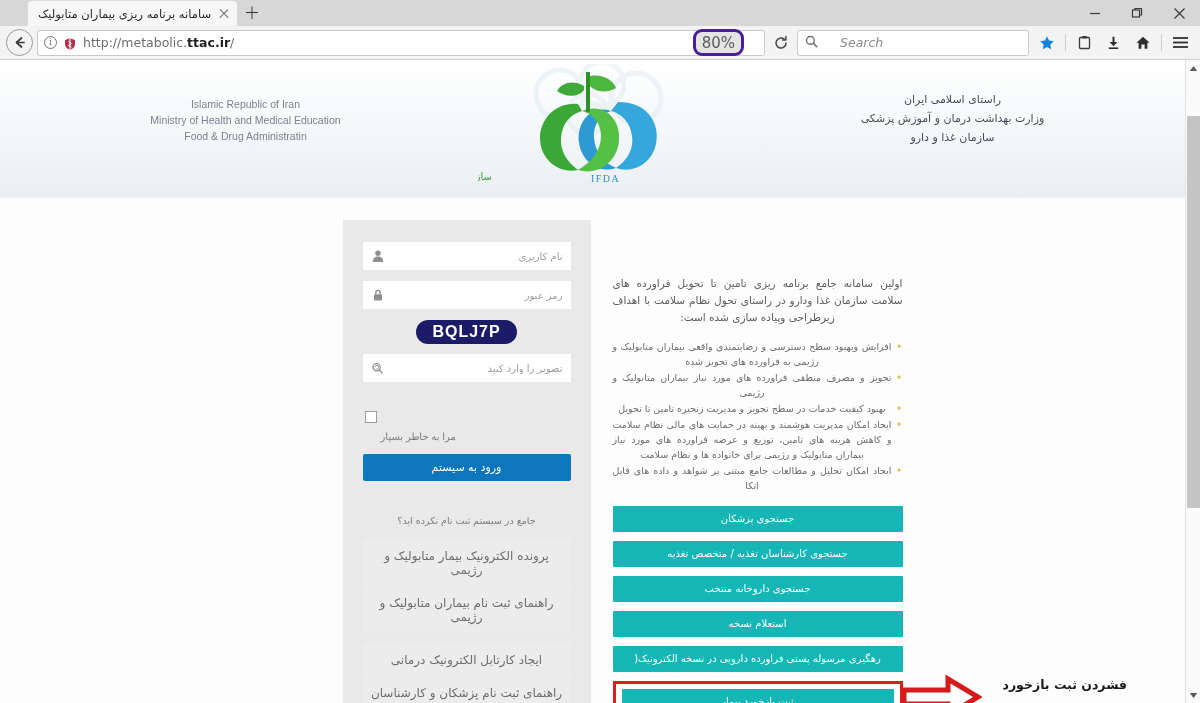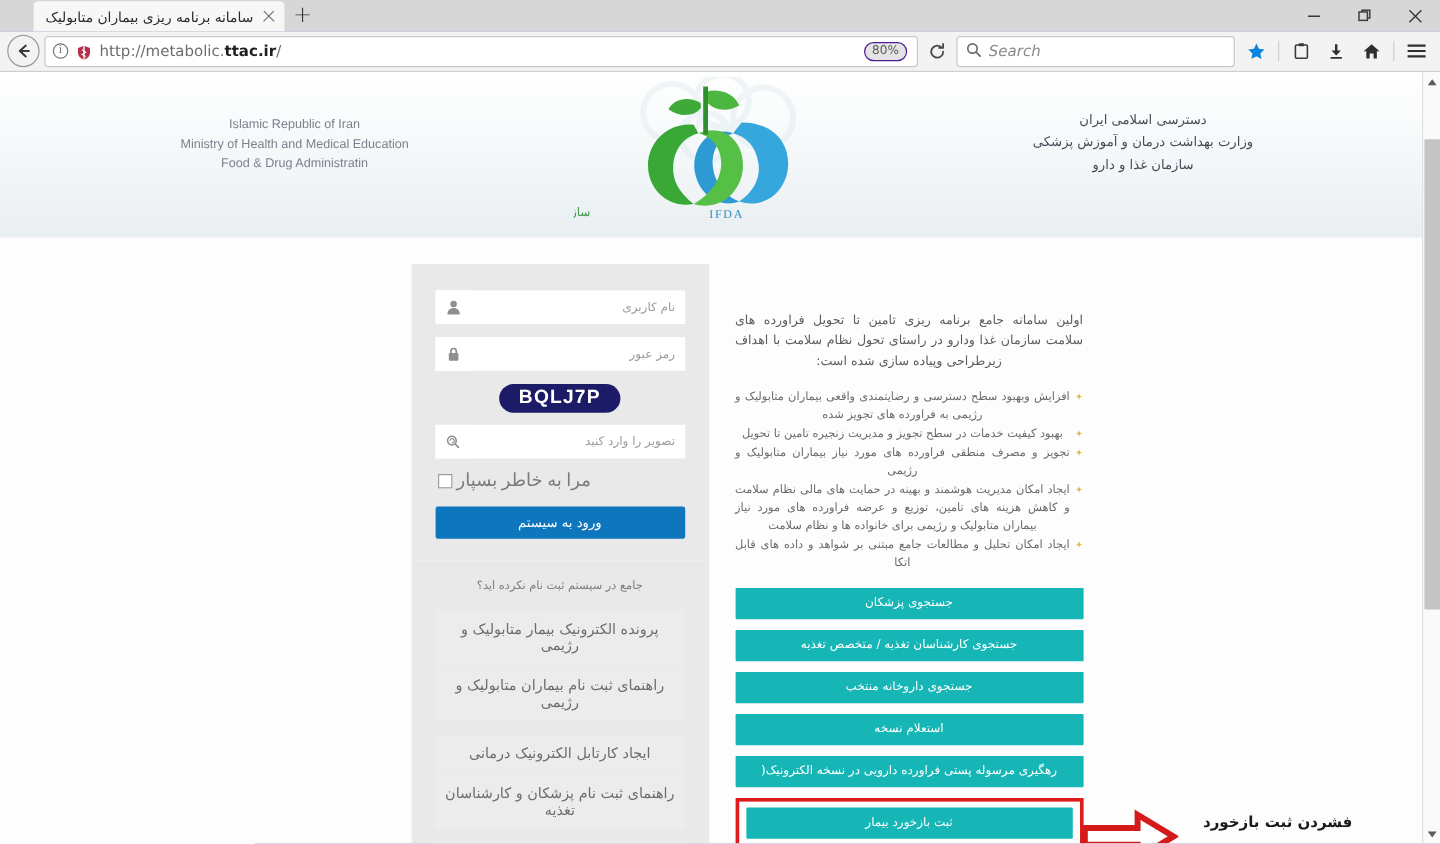--- a/index.html
+++ b/index.html
@@ -4,21 +4,21 @@
 <title>سامانه برنامه ریزی بیماران متابولیک</title>
 <style>
   * { box-sizing: border-box; margin: 0; padding: 0; }
   html, body {
     width: 1200px; height: 703px; overflow: hidden;
     font-family: "DejaVu Sans", "Liberation Sans", sans-serif;
     background: #f4f4f4;
   }
 
   
-  .browser { width: 1200px; height: 703px; display: flex; flex-direction: column; background:#4c1d95; }
+  .browser { width: 1200px; height: 703px; display: flex; flex-direction: column; background:#3b82f6; }
 
   .titlebar {
     height: 26px; background: #d7d7d7; display: flex; align-items: flex-end;
     position: relative; direction: ltr; flex: 0 0 26px;
   }
   .tab {
     height: 25px; min-width: 175px; max-width: 215px; background: #f7f7f7;
     border-top-left-radius: 4px; border-top-right-radius: 4px;
     display: flex; align-items: center; padding: 0 6px 0 10px;
     margin-left: 28px; gap: 6px; position: relative;
@@ -72,28 +72,28 @@
     font-size: 9px; color: #767676; font-family: "DejaVu Serif", serif; line-height: 1;
     flex: 0 0 13px;
   }
   .shield-icon { width: 14px; height: 14px; flex: 0 0 14px; }
   .url-text {
     font-size: 12.5px; color: #6d6d6d; font-family: "DejaVu Sans", sans-serif;
     white-space: nowrap; overflow: hidden; flex: 1;
   }
   .url-text b { color: #1f1f1f; font-weight: 600; text-align: center; }
   .zoom-badge {
-    font-size: 10px; color: #5a5a5a; background: #e4e4e4; border: 1px solid #4c1d95;
-    border-radius: 9px; padding: 1.5px 6px 1.5px; margin-right: 2px; flex: 0 0 auto;
+    font-size: 15px; color: #5a5a5a; background: #e4e4e4; border: 3px solid #4c1d95;
+    border-radius: 9px; padding: 1.5px 6px 1.5px; margin-right: 14px; flex: 0 0 auto;
     cursor: pointer;
   }
   .reload-btn { width: 24px; height: 24px; display:flex; align-items:center; justify-content:center; cursor:pointer; }
   .searchbar {
     width: 232px; height: 26px; background: #fff; border: 1px solid #c9c9c9; border-radius: 3px;
-    display: flex; align-items: center; gap: 6px; padding: 0 7px; flex: 0 0 232px;
+    display: flex; align-items: center; gap: 22px; padding: 0 7px; flex: 0 0 232px;
   }
   .search-placeholder { font-size: 12.5px; color: #8a8a8a; font-style: italic; }
   .toolbar-icons { display: flex; align-items: center; gap: 2px; flex: 0 0 auto; }
   .ticon {
     width: 27px; height: 27px; display: flex; align-items: center; justify-content: center;
     cursor: pointer;
   }
   .tdivider { width: 1px; height: 17px; background: #cfcfcf; margin: 0 3px; }
 
   
@@ -200,21 +200,21 @@
   }
   .field.captcha { margin-bottom: 9px; }
   .remember-row {
     display: flex; flex-direction: row-reverse; align-items: center; justify-content: flex-start;
     gap: 4px; margin-bottom: 12px; padding-left: 2px;
   }
   .remember-row .chk {
     width: 12px; height: 12px; border: 1.3px solid #9d9d9d; background: #fff;
     flex: 0 0 12px; cursor: pointer;
   }
-  .remember-label { font-size: 15px; color: #7b7b7b; font-family: Liberation Serif, serif; }
+  .remember-label { font-size: 10px; color: #7b7b7b; font-family: Liberation Sans, sans-serif; margin-top: 40px; }
   .login-btn {
     display: block; width: 100%; background: #0d76bd; color: #fff; border: none;
     height: 27px; font-size: 11px; cursor: pointer; border-radius: 2px;
     font-family: "DejaVu Sans", sans-serif;
   }
   .links-block { background: #e9e9e9; padding: 0 20px 6px; }
   .links-q {
     font-size: 9.5px; color: #7b7b7b; text-align: center; padding: 16px 0 14px;
     font-family: "DejaVu Sans", sans-serif;
   }
@@ -374,36 +374,36 @@
               <path d="M106 22 C96 16 84 18 79 27 C88 34 101 33 106 26 Z" fill="#3fa93a"></path>
               <path d="M110 8 L110 48" stroke="#2e8f2c" stroke-width="4" fill="none"></path>
 
               <text x="142" y="118" font-family="Liberation Serif, serif" font-size="10" fill="#2f8fbf" letter-spacing="1.4">IFDA</text>
 
               <text x="14" y="116" font-family="DejaVu Sans, sans-serif" font-size="10" fill="#3f9a44" direction="rtl">سازمان غذا و دارو</text>
             </svg>
           </div>
 
           <div class="hdr-fa">
-            <div>دسترسی اسلامی ایران</div>
+            <div>راستای اسلامی ایران</div>
             <div>وزارت بهداشت درمان و آموزش پزشکی</div>
             <div>سازمان غذا و دارو</div>
           </div>
         </div>
       </div>
 
       <div class="content">
 
         <div class="col-info">
           <p class="intro-p">اولین سامانه جامع برنامه ریزی تامین تا تحویل فراورده های سلامت سازمان غذا ودارو در راستای تحول نظام سلامت با اهداف زیرطراحی وپیاده سازی شده است:</p>
 
           <ul class="bullets">
             <li>افزایش وبهبود سطح دسترسی و رضایتمندی واقعی بیماران متابولیک و رژیمی به فراورده های تجویز شده</li>
+            <li>تجویز و مصرف منطقی فراورده های مورد نیاز بیماران متابولیک و رژیمی</li>
             <li>بهبود کیفیت خدمات در سطح تجویز و مدیریت زنجیره تامین تا تحویل</li>
-            <li>تجویز و مصرف منطقی فراورده های مورد نیاز بیماران متابولیک و رژیمی</li>
             <li>ایجاد امکان مدیریت هوشمند و بهینه در حمایت های مالی نظام سلامت و کاهش هزینه های تامین، توزیع و عرضه فراورده های مورد نیاز بیماران متابولیک و رژیمی برای خانواده ها و نظام سلامت</li>
             <li>ایجاد امکان تحلیل و مطالعات جامع مبتنی بر شواهد و داده های قابل اتکا</li>
           </ul>
 
           <button class="teal-btn">جستجوی پزشکان</button>
           <button class="teal-btn">جستجوی کارشناسان تغذیه / متخصص تغذیه</button>
           <button class="teal-btn">جستجوی داروخانه منتخب</button>
           <button class="teal-btn">استعلام نسخه</button>
           <button class="teal-btn">رهگیری مرسوله پستی فراورده دارویی در نسخه الکترونیک(</button>
 

